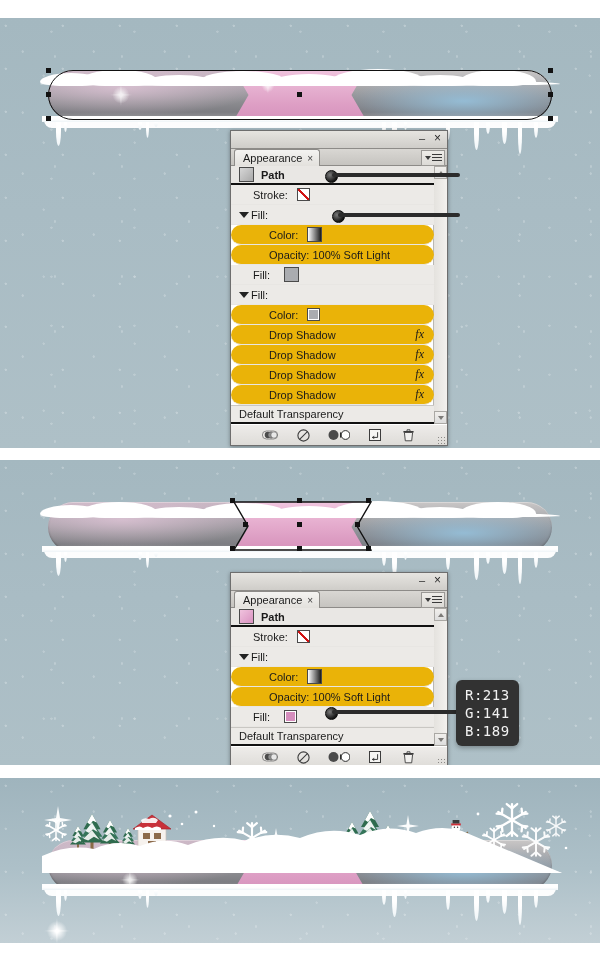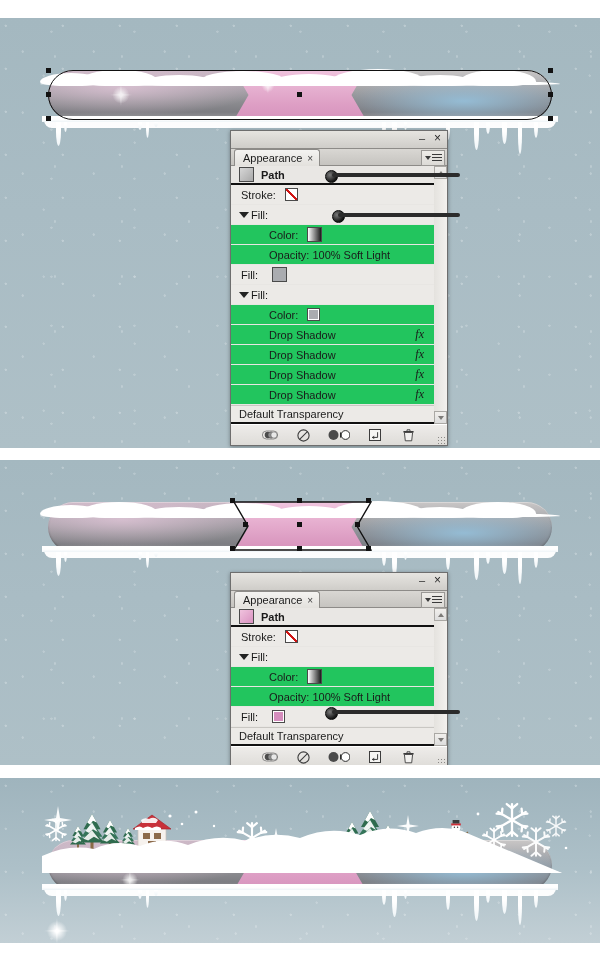--- a/index.html
+++ b/index.html
@@ -82,25 +82,25 @@
      display:flex;align-items:center;justify-content:flex-end;padding-right:2px;}
   .menu-btn .bars{width:10px;height:8px;
      background:linear-gradient(#3a3a3a 0 1px,transparent 1px 3px) 0 0/100% 3px repeat;}
   .menu-btn .tri{position:absolute;left:3px;top:5px;width:0;height:0;
      border-left:3px solid transparent;border-right:3px solid transparent;border-top:4px solid #3a3a3a;}
 
   .panel-body{position:relative;background:#fff;}
   .row{position:relative;height:20px;display:flex;align-items:center;
      padding-left:8px;box-sizing:border-box;border-bottom:1px solid #e8e6e3;}
   .row.gray{background:#eceae7;}
-  .row.white{background:#22c55e;}
+  .row.white{background:#eab308;border-radius:10px;}
   .row.hdr{height:19px;background:#e9e7e4;border-bottom:2px solid #111;font-weight:bold;}
   .row.footer{height:19px;background:#eceae7;border-top:1px solid #c9c7c3;border-bottom:2px solid #111;}
   .row .lbl{white-space:nowrap;}
-  .indent1{padding-left:10px;}
+  .indent1{padding-left:22px;}
   .indent2{padding-left:38px;}
 
   .swatch{width:13px;height:13px;border:1px solid #4a4a4a;display:inline-block;}
   .sw-gray{background:linear-gradient(135deg,#d7d7d7,#a8a8a8);}
   .sw-gradient{background:linear-gradient(90deg,#ffffff,#1a1a1a);}
   .sw-solidgray{background:#aaacb0;}
   .sw-pink{background:#d58dbd;}
   .sw-inner{display:block;width:9px;height:9px;}
   .sw-none{position:relative;background:#fff;}
   .sw-none:after{content:"";position:absolute;left:-1px;top:-1px;right:-1px;bottom:-1px;
@@ -498,20 +498,25 @@
             <path d="M4 2 v-1.2 h3 V2" fill="none" stroke="#3c3c3c" stroke-width=".9"></path>
           </svg>
       </span>
       <span class="grip"></span>
     </div>
   </div>
 
   <div class="dot-handle" style="left:325px;top:247px;"></div>
   <div class="leader" style="left:332px;top:250px;width:128px;"></div>
 
+  <div class="callout" style="left:456px;top:220px;">
+    <div>R:213</div>
+    <div>G:141</div>
+    <div>B:189</div>
+  </div>
 </div>
 
 <div class="section" id="sec3">
   <div class="bg bg3"></div>
   <div class="speckle"></div>
 
   <div>
     <div class="snowbase" style="top:108px;"></div>
     <div class="bar" style="top:62px;">
       <div class="seg seg-left"></div>

